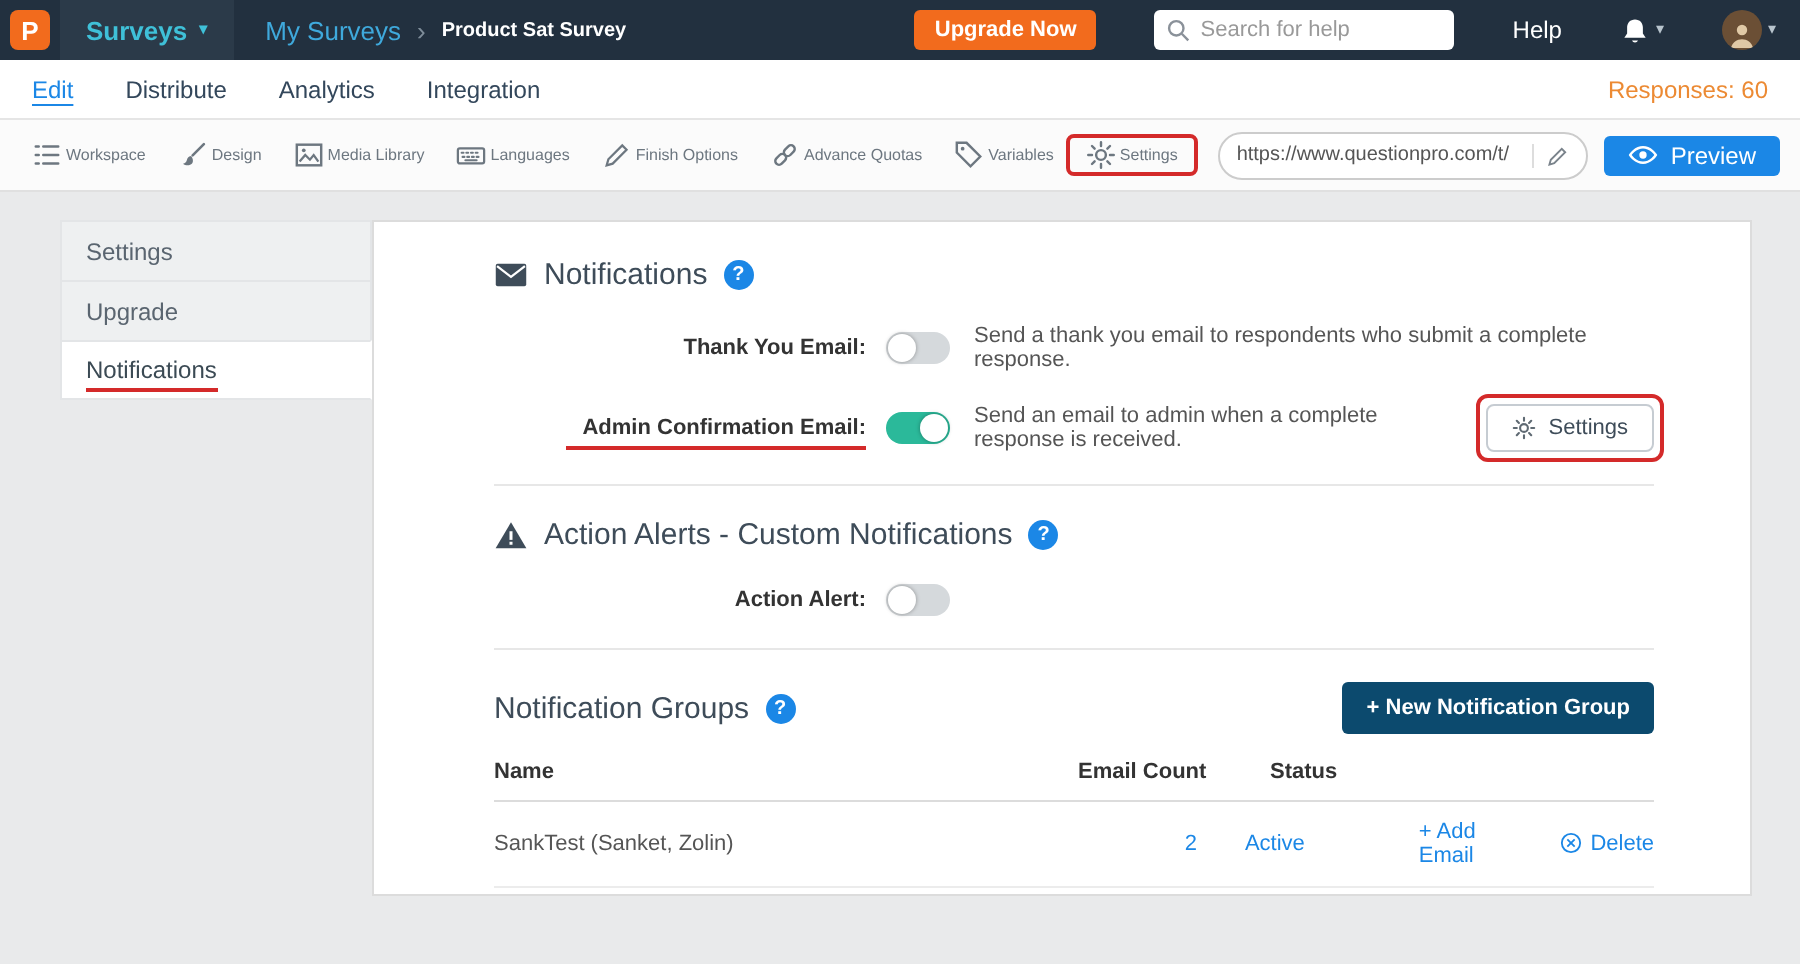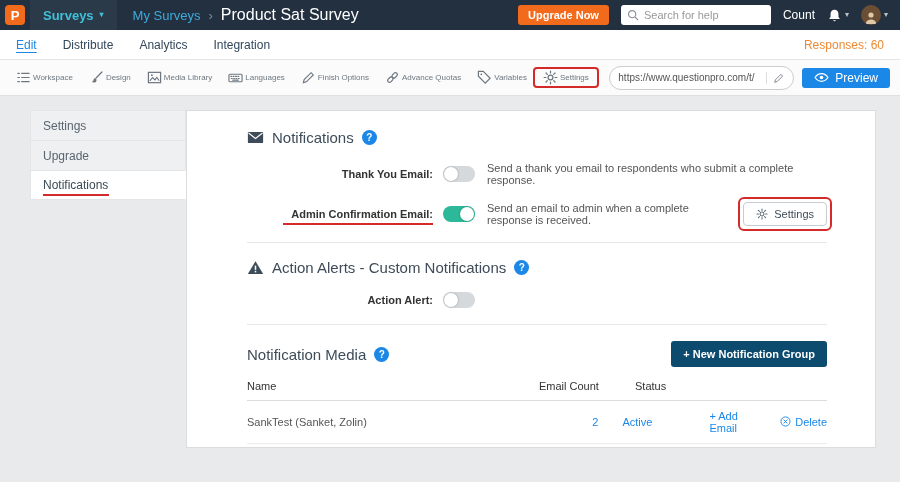--- a/index.html
+++ b/index.html
@@ -26,22 +26,22 @@
     display: flex; align-items: center; justify-content: center;
   }
   .surveys-btn {
     height: 30px; background: #2b3a49; padding: 0 13px; display: flex; align-items: center;
     gap: 6px; color: #3fc0d8; font-size: 13px; cursor: pointer; font-weight: bold;
   }
   .caret { font-size: 8px; line-height: 1; }
   .breadcrumb { display: flex; align-items: center; margin-left: 16px; gap: 8px; }
   .bc-parent { color: #3fa9dc; font-size: 13px; cursor: pointer; text-decoration: none; }
   .bc-sep { color: #7e8c99; font-size: 13px; }
-  .bc-current { color: #fff; font-size: 16px; font-weight: 400; }
-  .topbar-right { margin-left: auto; display: flex; align-items: center; gap: 12px; padding-right: 12px; }
+  .bc-current { color: #fff; font-size: 10px; font-weight: 700; }
+  .topbar-right { margin-left: auto; display: flex; align-items: center; gap: 29px; padding-right: 12px; }
   .upgrade-btn {
     background: #f26b1d; color: #fff; border: none; border-radius: 3px;
     font-size: 11px; font-weight: bold; padding: 4px 10px; cursor: pointer;
     font-family: "Liberation Sans", sans-serif;
   }
   .search-box {
     width: 150px; height: 20px; background: #fff; border-radius: 3px;
     display: flex; align-items: center; gap: 5px; padding: 0 6px;
   }
   .search-box input {
@@ -143,21 +143,21 @@
     border: 2px solid #d42a2a; border-radius: 6px; pointer-events: none;
   }
   .divider { border-top: 1px solid #e7e7e7; margin: 14px 0 16px; }
   .groups-head { display: flex; align-items: center; justify-content: space-between; margin: 4px 0 4px; }
   .new-group-btn {
     background: #0c4a6e; color: #fff; border: none; border-radius: 3px;
     font-size: 11px; font-weight: bold; padding: 7px 12px; cursor: pointer;
     font-family: "Liberation Sans", sans-serif;
   }
   .thead, .trow { display: flex; align-items: center; font-size: 11px; }
-  .thead { font-weight: normal; color: #333; padding: 9px 0 8px; border-bottom: 1px solid #dcdcdc; }
+  .thead { font-weight: bold; color: #333; padding: 9px 0 8px; border-bottom: 1px solid #dcdcdc; }
   .trow { color: #555; padding: 9px 0; border-bottom: 1px solid #ececec; }
   .col.name { width: 292px; }
   .col.count { width: 72px; }
   .trow .col.count { text-align: right; }
   .col.status { width: 90px; margin-left: 24px; }
   .col.actions { margin-left: auto; display: flex; align-items: center; gap: 16px; }
   .blue-link { color: #1b87e6; cursor: pointer; text-decoration: none; }
   .action { display: inline-flex; align-items: flex-start; gap: 4px; color: #1b87e6; cursor: pointer; }
   svg { display: block; }
 </style>
@@ -183,21 +183,21 @@
       <button class="upgrade-btn">Upgrade Now</button>
       <div class="search-box">
         <span>
           <svg width="12" height="12" viewBox="0 0 14 14">
               <circle cx="6" cy="6" r="4.2" fill="none" stroke="#8a9199" stroke-width="1.4"></circle>
               <path d="M9.2 9.2L13 13" stroke="#8a9199" stroke-width="1.4"></path>
             </svg>
         </span>
         <input placeholder="Search for help" style="">
       </div>
-      <span class="help-link">Count</span>
+      <span class="help-link">Help</span>
       <span class="bell-wrap">
         <span>
           <svg width="15" height="15" viewBox="0 0 16 16">
               <path d="M8 1.8c-2.6 0-4.2 1.9-4.2 4.3v3.2L2.3 11.6h11.4L12.2 9.3V6.1c0-2.4-1.6-4.3-4.2-4.3z" fill="#fff"></path>
               <path d="M6.4 13a1.7 1.7 0 003.2 0z" fill="#fff"></path>
             </svg>
         </span>
         <span class="caret">▾</span>
       </span>
       <span class="avatar-wrap">
@@ -385,21 +385,21 @@
 
       <div class="row">
         <span class="row-label">Action Alert:</span>
         <span class="toggle off"></span>
       </div>
 
       <div class="divider"></div>
 
       <div class="groups-head">
         <div class="sec-head" style="margin:0">
-          <h2>Notification Media</h2>
+          <h2>Notification Groups</h2>
           <span class="help-q">?</span>
         </div>
         <button class="new-group-btn">+ New Notification Group</button>
       </div>
 
       <div class="table">
         <div class="thead">
           <span class="col name">Name</span>
           <span class="col count">Email Count</span>
           <span class="col status">Status</span>

